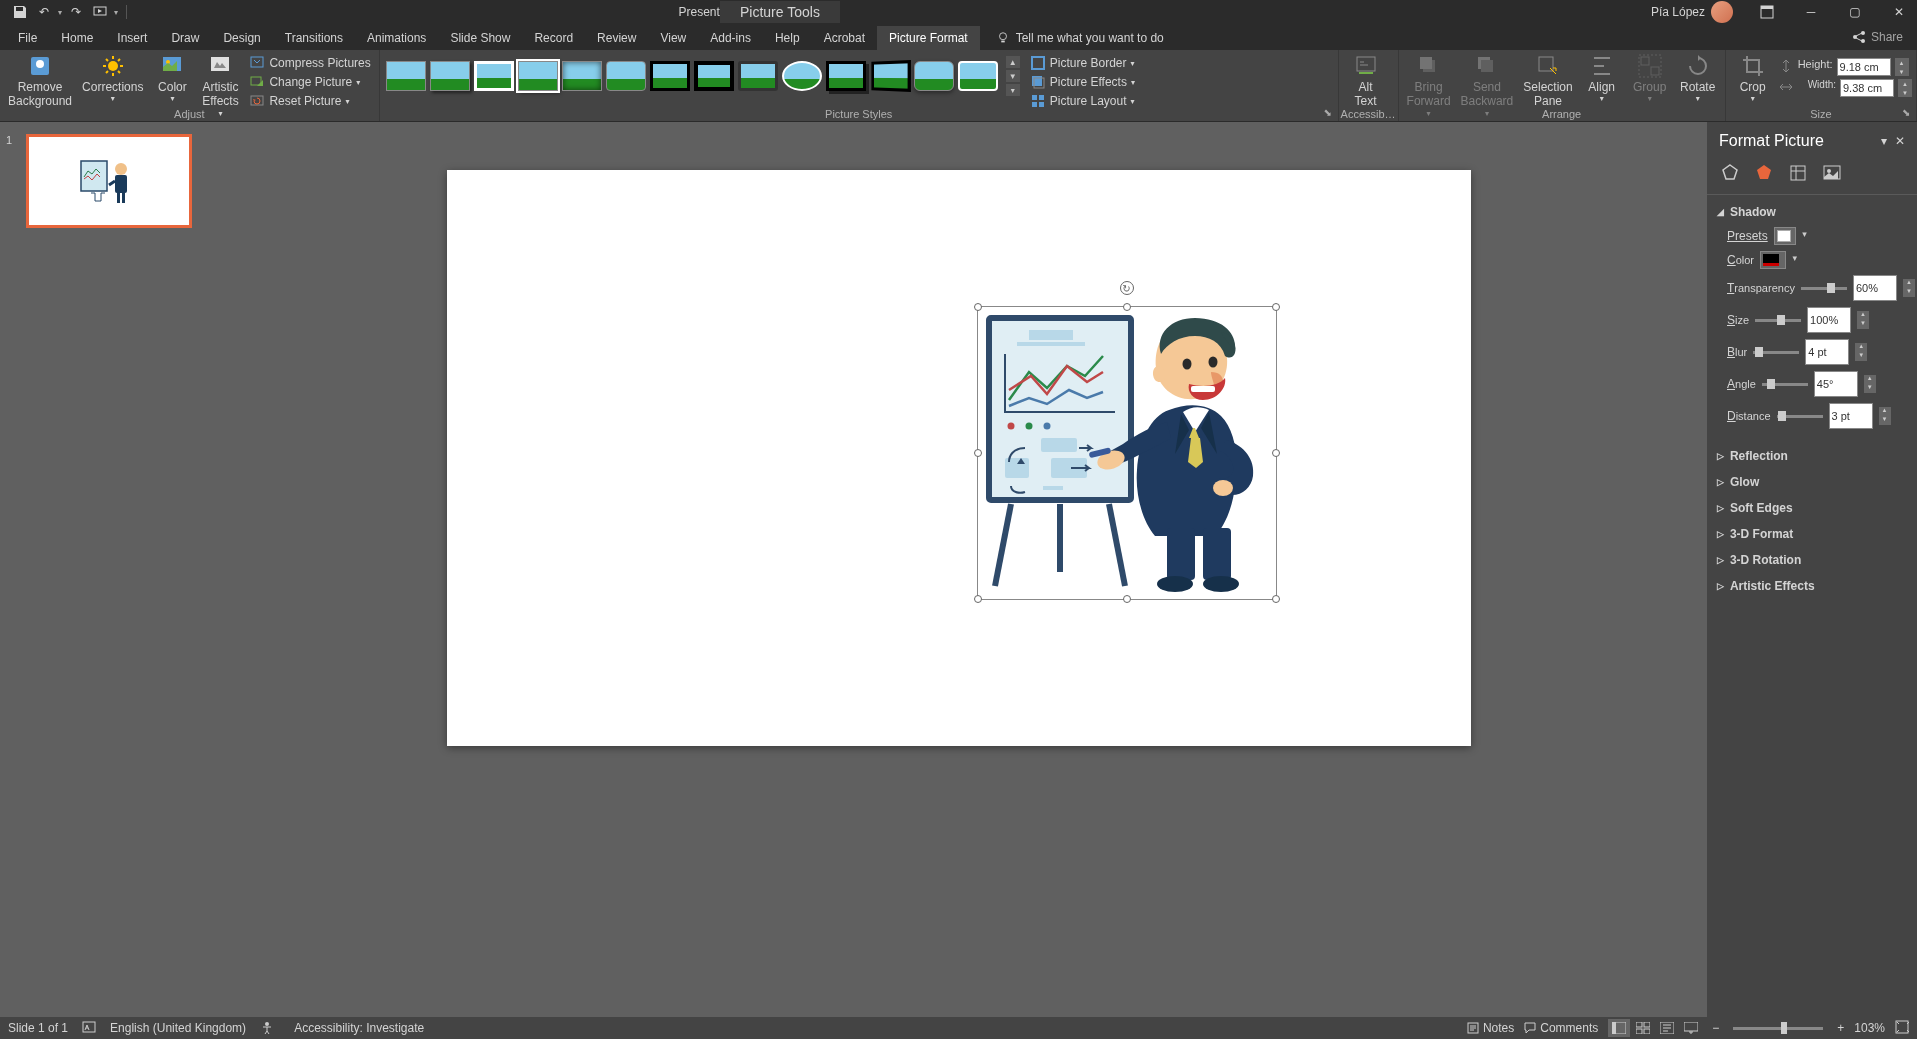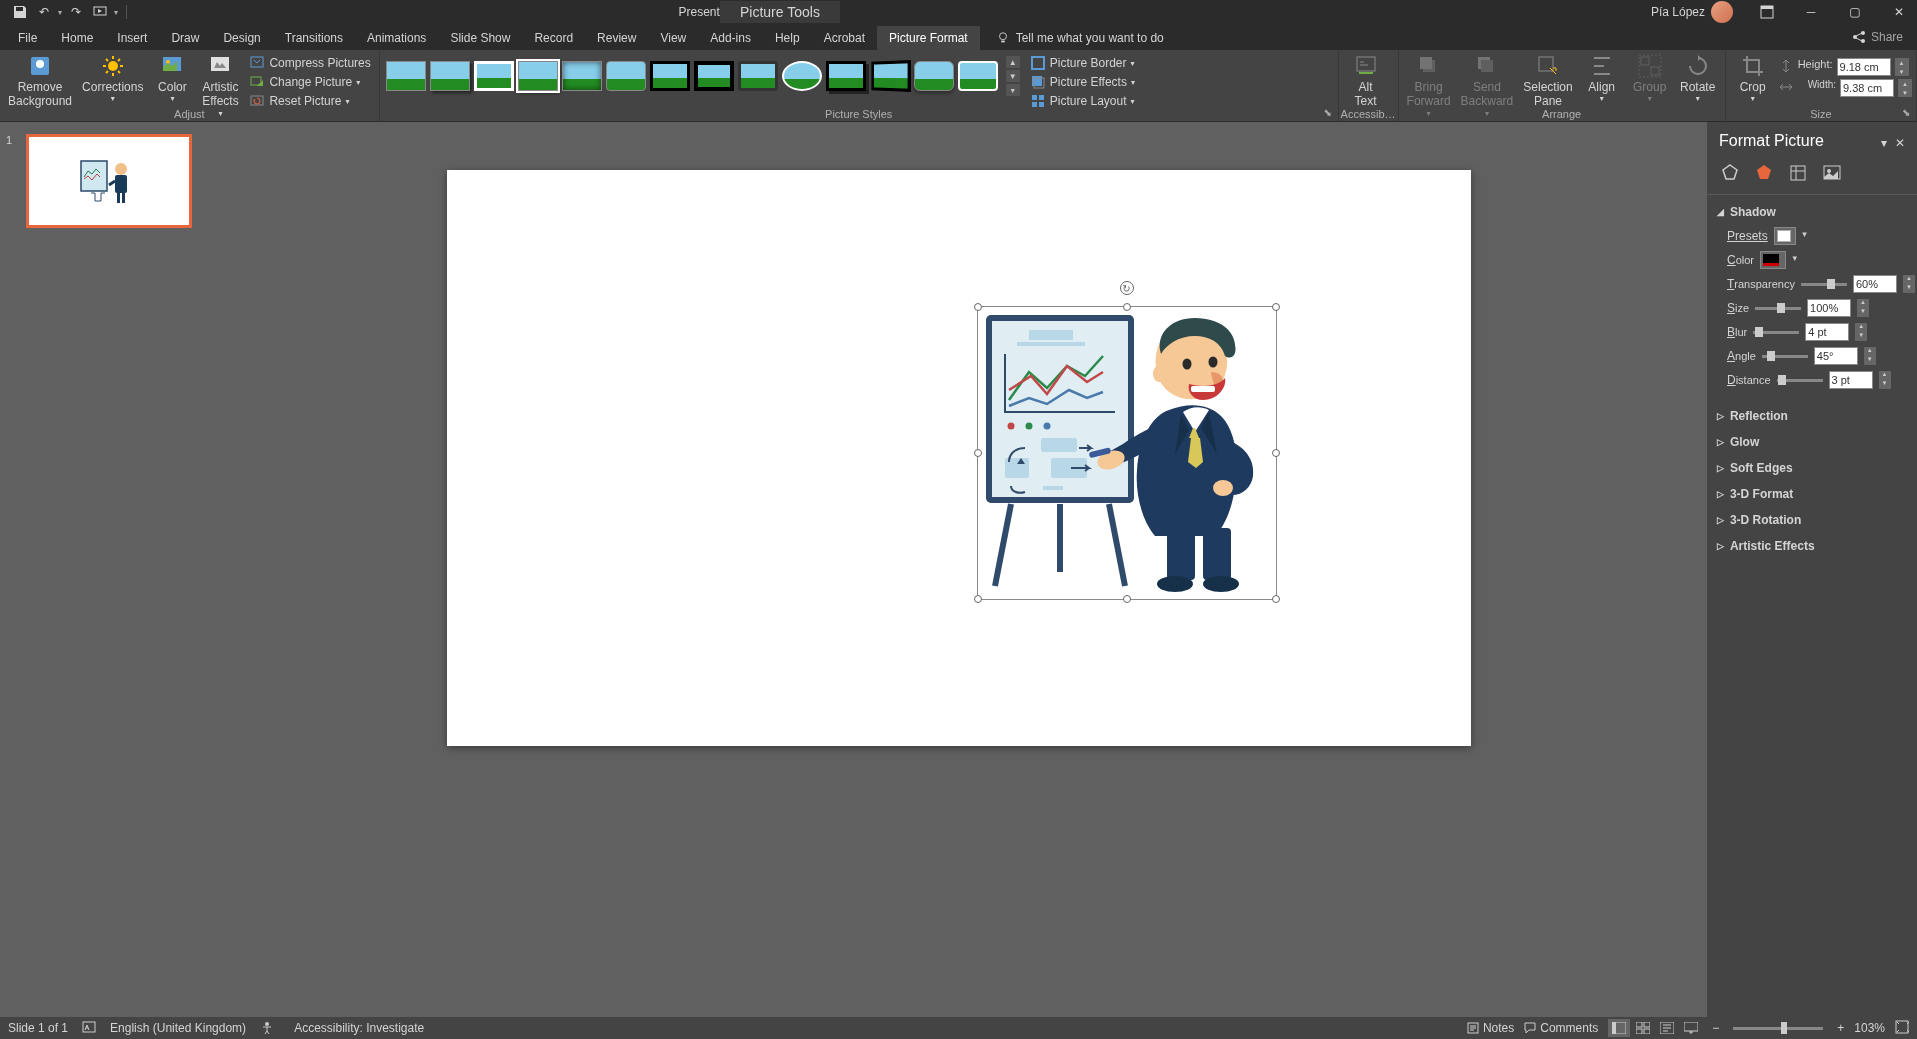--- a/index.html
+++ b/index.html
@@ -69,41 +69,41 @@
 .handle { position: absolute; width: 8px; height: 8px; background: #fff; border: 1px solid #666; border-radius: 50%; }
 .h-tl { left: -4px; top: -4px; } .h-tr { right: -4px; top: -4px; }
 .h-bl { left: -4px; bottom: -4px; } .h-br { right: -4px; bottom: -4px; }
 .h-tm { left: 50%; top: -4px; margin-left: -4px; } .h-bm { left: 50%; bottom: -4px; margin-left: -4px; }
 .h-lm { left: -4px; top: 50%; margin-top: -4px; } .h-rm { right: -4px; top: 50%; margin-top: -4px; }
 .rotate-handle { position: absolute; left: 50%; top: -26px; margin-left: -7px; width: 14px; height: 14px; border: 1px solid #666; border-radius: 50%; background: #fff; }
 .rotate-handle::before { content: '↻'; position: absolute; inset: 0; display: flex; align-items: center; justify-content: center; font-size: 10px; color: #666; }
 
 
 .format-pane { width: 210px; background: #444444; color: #d4d4d4; display: flex; flex-direction: column; }
-.pane-header { padding: 10px 12px 8px 12px; display: flex; align-items: flex-end; justify-content: space-between; }
+.pane-header { padding: 10px 12px 8px 12px; display: flex; align-items: center; justify-content: space-between; }
 .pane-title { font-size: 16px; color: #fff; }
 .pane-header-icons { display: flex; gap: 8px; }
 .pane-tabs { display: flex; gap: 12px; padding: 4px 12px 10px 12px; border-bottom: 1px solid #5a5a5a; }
 .pane-tab { width: 22px; height: 22px; cursor: pointer; display: flex; align-items: center; justify-content: center; }
 .pane-tab.active { }
 .pane-body { flex: 1; overflow-y: auto; padding: 6px 10px; }
 .section { margin-bottom: 4px; }
 .section-header { display: flex; align-items: center; gap: 6px; padding: 4px 0; cursor: pointer; color: #d4d4d4; font-weight: 600; font-size: 11px; }
 .section-header .arrow { font-size: 9px; }
 .section-content { padding: 4px 0 6px 10px; }
 .prop-row { display: flex; align-items: center; justify-content: flex-start; margin-bottom: 6px; gap: 6px; }
 .prop-label { font-size: 11px; color: #d4d4d4; }
 .prop-label u { text-decoration: underline; }
 .color-btn { width: 26px; height: 18px; background: #666; border: 1px solid #888; position: relative; cursor: pointer; }
 .color-btn::after { content: '▾'; position: absolute; right: -12px; top: 1px; font-size: 9px; color: #ccc; }
 .color-swatch { width: 16px; height: 12px; margin: 2px; }
 .slider-row { display: flex; align-items: center; gap: 6px; }
 .slider { width: 46px; height: 3px; background: #888; position: relative; }
 .slider-thumb { position: absolute; width: 8px; height: 10px; background: #ccc; top: -4px; }
-.val-input { width: 44px; height: 18px; background: #fff; border: 1px solid #888; color: #333; font-size: 11px; padding: 0 2px; }
+.val-input { width: 44px; height: 26px; background: #fff; border: 1px solid #888; color: #333; font-size: 11px; padding: 0 2px; }
 .val-spinner { width: 12px; height: 18px; background: #666; display: flex; flex-direction: column; }
 .val-spinner div { flex: 1; font-size: 6px; color: #ccc; text-align: center; cursor: pointer; }
 
 
 .statusbar { height: 22px; background: #444444; display: flex; align-items: center; color: #d4d4d4; font-size: 11px; padding: 0 8px; }
 .status-left { display: flex; gap: 14px; align-items: center; }
 .status-right { margin-left: auto; display: flex; align-items: center; gap: 10px; }
 .view-btns { display: flex; gap: 2px; }
 .view-btn { width: 22px; height: 18px; display: flex; align-items: center; justify-content: center; cursor: pointer; }
 .view-btn.active { background: #666; }

